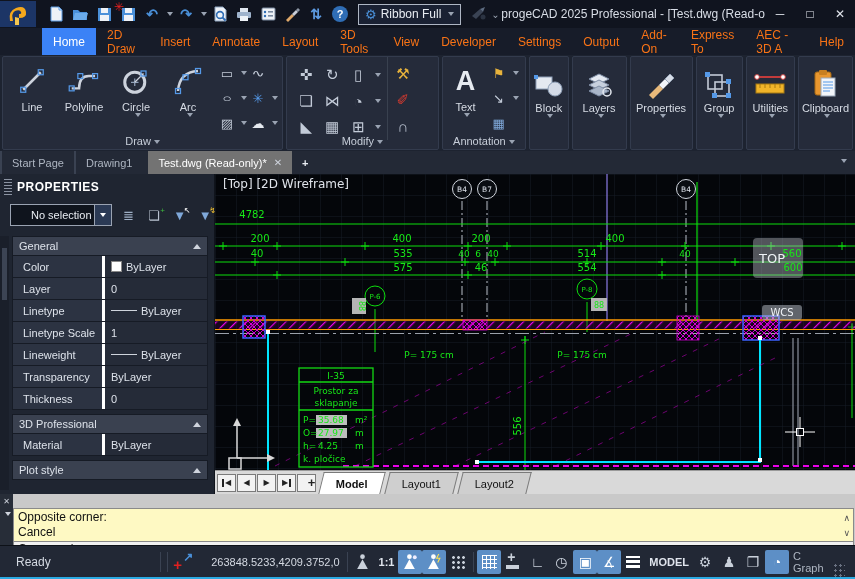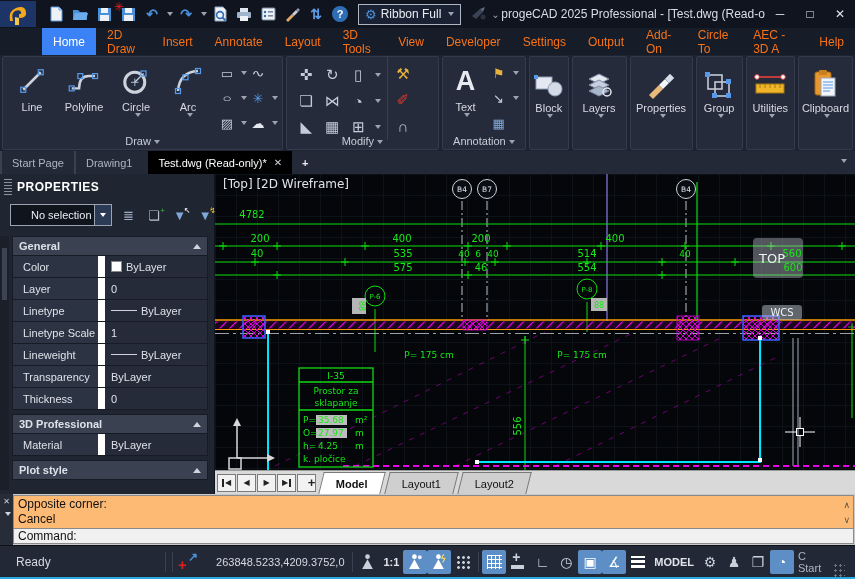--- a/index.html
+++ b/index.html
@@ -40,41 +40,41 @@
   .modside .mg{font-size:15px;height:22px;display:flex;align-items:center;justify-content:center;}
   .yel{color:#e8b33c;} .red{color:#d43a2f;} .steel{color:#b9c2d0;}
   .smallpnl{align-items:center;}
   .smallpnl .ic{height:42px;display:flex;align-items:flex-end;justify-content:center;padding-top:6px;}
   .smallpnl .lab{font-size:11px;color:#d6dbe4;margin-top:3px;}
   .texticon{font-size:27px;color:#e6eaf0;font-weight:bold;line-height:1;}
 
   
   .docbar{height:23px;background:#232936;display:flex;align-items:stretch;font-size:11px;color:#aeb6c2;flex:0 0 23px;position:relative;}
   .dtab{display:flex;align-items:center;padding:0 10px;border-left:2px solid #3a4252;gap:7px;}
-  .dtab.act{background:#000000;color:#fff;border-left:none;margin-left:6px;}
+  .dtab.act{background:#737373;color:#fff;border-left:none;margin-left:6px;}
   .dtab .x{font-size:10px;color:#cfd4dd;}
   .dplus{display:flex;align-items:center;padding:0 10px;color:#e8ecf2;font-weight:bold;}
   .ddrop{position:absolute;right:8px;top:8px;}
 
   
   .main{display:flex;flex:0 0 320px;height:320px;}
   .props{width:215px;background:#1f2531;display:flex;flex-direction:column;position:relative;border-right:1px solid #10141c;}
   .p-head{height:26px;display:flex;align-items:center;color:#fff;font-size:12px;font-weight:bold;letter-spacing:.5px;padding-left:4px;gap:5px;}
   .grip{width:8px;height:16px;background:repeating-linear-gradient(#8b93a2 0 1px,transparent 1px 3px);}
   .p-tools{height:30px;display:flex;align-items:center;gap:8px;padding-left:10px;}
   .combo{display:flex;align-items:center;border:1px solid #9aa3b2;background:#0f141d;height:22px;width:104px;}
   .combo .cv{flex:1;color:#e8ecf2;font-size:11px;padding-left:20px;}
   .combo .cb{width:17px;height:100%;background:#2b3a55;display:flex;align-items:center;justify-content:center;border-left:1px solid #9aa3b2;}
   .ptool{font-size:13px;color:#7fa8d9;position:relative;width:18px;text-align:center;}
   .ptool .ov{position:absolute;font-size:8px;right:-2px;top:-2px;}
   .p-grid{margin:6px 0 0 12px;width:196px;font-size:11px;color:#dde2ea;}
-  .sec{height:20px;background:#3a4150;display:flex;align-items:center;font-weight:bold;padding:0 6px;border:1px solid #161b25;position:relative;}
+  .sec{height:20px;background:#3a4150;display:flex;align-items:center;font-weight:normal;padding:0 6px;border:1px solid #161b25;position:relative;}
   .sec .up{position:absolute;right:6px;width:0;height:0;border-left:4px solid transparent;border-right:4px solid transparent;border-bottom:5px solid #cfd4dd;}
   .prow{display:flex;height:22px;border:1px solid #161b25;border-top:none;}
-  .pl{width:92px;background:#2c3342;display:flex;align-items:center;padding-left:10px;border-right:7px solid #ffffff;}
+  .pl{width:92px;background:#2c3342;display:flex;align-items:center;padding-left:10px;border-right:3px solid #ffffff;}
   .pv{flex:1;background:#252b38;display:flex;align-items:center;padding-left:6px;gap:4px;}
   .swatch{width:11px;height:11px;background:#fff;border:1px solid #888;}
   .ltline{width:26px;height:0;border-top:1px solid #cfd4dc;}
   .p-scroll{position:absolute;left:0;top:62px;bottom:4px;width:9px;background:#1a1f2a;}
   .p-scroll .thumb{position:absolute;top:12px;left:2px;width:5px;height:52px;background:#3c4False454;background:#3c4454;}
 
   
   .rightcol{display:flex;flex-direction:column;width:640px;}
   .canvas{width:640px;height:296px;background:#04060a;position:relative;}
   .modelbar{height:24px;background:#d9d9d9;border-top:1px solid #9a9a9a;display:flex;align-items:center;padding-left:2px;font-size:11px;color:#111;}
@@ -83,21 +83,21 @@
   .navb.l::after{content:"";border-left:2px solid #222;height:8px;margin-left:1px;}
   .navb.pl{font-size:13px;font-weight:bold;}
   .mtab2{height:22px;display:flex;align-items:center;padding:0 14px;transform:skewX(-14deg);border:1px solid #7a7a7a;border-bottom:none;background:#cfcfcf;margin-left:4px;}
   .mtab2 span{transform:skewX(14deg);display:block;}
   .mtab2.act{background:#fff;font-weight:bold;}
 
   
   .cmd{height:51px;background:#c9c9c9;display:flex;flex:0 0 51px;}
   .cmd-strip{width:13px;background:#272d38;display:flex;flex-direction:column;align-items:center;padding-top:3px;gap:6px;color:#cfd4dd;font-size:8px;}
   .cmd-body{flex:1;display:flex;flex-direction:column;font-family:"DejaVu Sans Mono",monospace;font-size:12px;color:#111;}
-  .cmd-hist{flex:1;background:#fdba74;border:1px solid #8a8a8a;margin:1px 1px 0 0;padding:1px 4px;position:relative;line-height:15px;}
+  .cmd-hist{flex:1;background:#fef9c3;border:1px solid #8a8a8a;margin:14px 1px 0 0;padding:1px 4px;position:relative;line-height:15px;}
   .cmd-scroll{position:absolute;right:3px;top:0;bottom:0;display:flex;flex-direction:column;justify-content:space-between;padding:2px 0;color:#555;font-size:9px;}
   .cmd-in{height:17px;background:#f1f1f1;border:1px solid #8a8a8a;border-top:none;margin:0 1px 1px 0;padding:0 4px;display:flex;align-items:center;}
 
   
   .sbar{height:34px;background:#222835;border-top:1px solid #0d1118;display:flex;align-items:center;color:#d4d9e2;font-size:12px;padding:0 10px;border-bottom:2px solid #2baae2;flex:0 0 34px;}
   .sready{width:170px;padding-left:6px;}
   .ssep{width:1px;height:20px;background:#3a4252;margin:0 3px;}
   .sbi{min-width:24px;height:24px;display:flex;align-items:center;justify-content:center;font-size:14px;color:#c9d0da;position:relative;padding:0 2px;}
   .sbi.on{background:#5d8fc6;color:#fff;border-radius:2px;}
   .coordicon{position:relative;width:20px;height:20px;}
@@ -215,21 +215,21 @@
     <div class="mtab">2D Draw</div>
     <div class="mtab">Insert</div>
     <div class="mtab">Annotate</div>
     <div class="mtab">Layout</div>
     <div class="mtab">3D Tools</div>
     <div class="mtab">View</div>
     <div class="mtab">Developer</div>
     <div class="mtab">Settings</div>
     <div class="mtab">Output</div>
     <div class="mtab">Add-On</div>
-    <div class="mtab">Circle To</div>
+    <div class="mtab">Express To</div>
     <div class="mtab">AEC - 3D A</div>
     <div class="mtab">Help</div>
   </div>
 
   <div class="ribbon">
 
     <div class="pnl" style="width:286px">
       <div style="display:flex">
         <div class="bigrow">
           <div class="bigbtn">
@@ -756,17 +756,17 @@
     <span class="sbi on">▣</span>
     <span class="sbi on">∡</span>
     <span class="sbi">
         <span class="lwticon"></span>
       </span>
     <span class="stext">MODEL</span>
     <span class="sbi">⚙</span>
     <span class="sbi">♟</span>
     <span class="sbi">❐</span>
     <span class="sbi on">◔</span>
-    <span class="stext" style="font-weight:normal;color:#aeb6c2">C Start</span>
+    <span class="stext" style="font-weight:normal;color:#aeb6c2">C Graph</span>
     <span class="sgrip"></span>
   </div>
 
 </div>
 
 </body></html>

